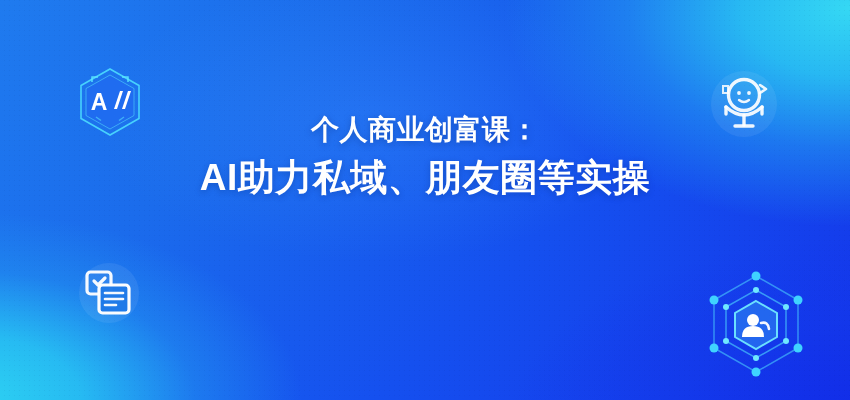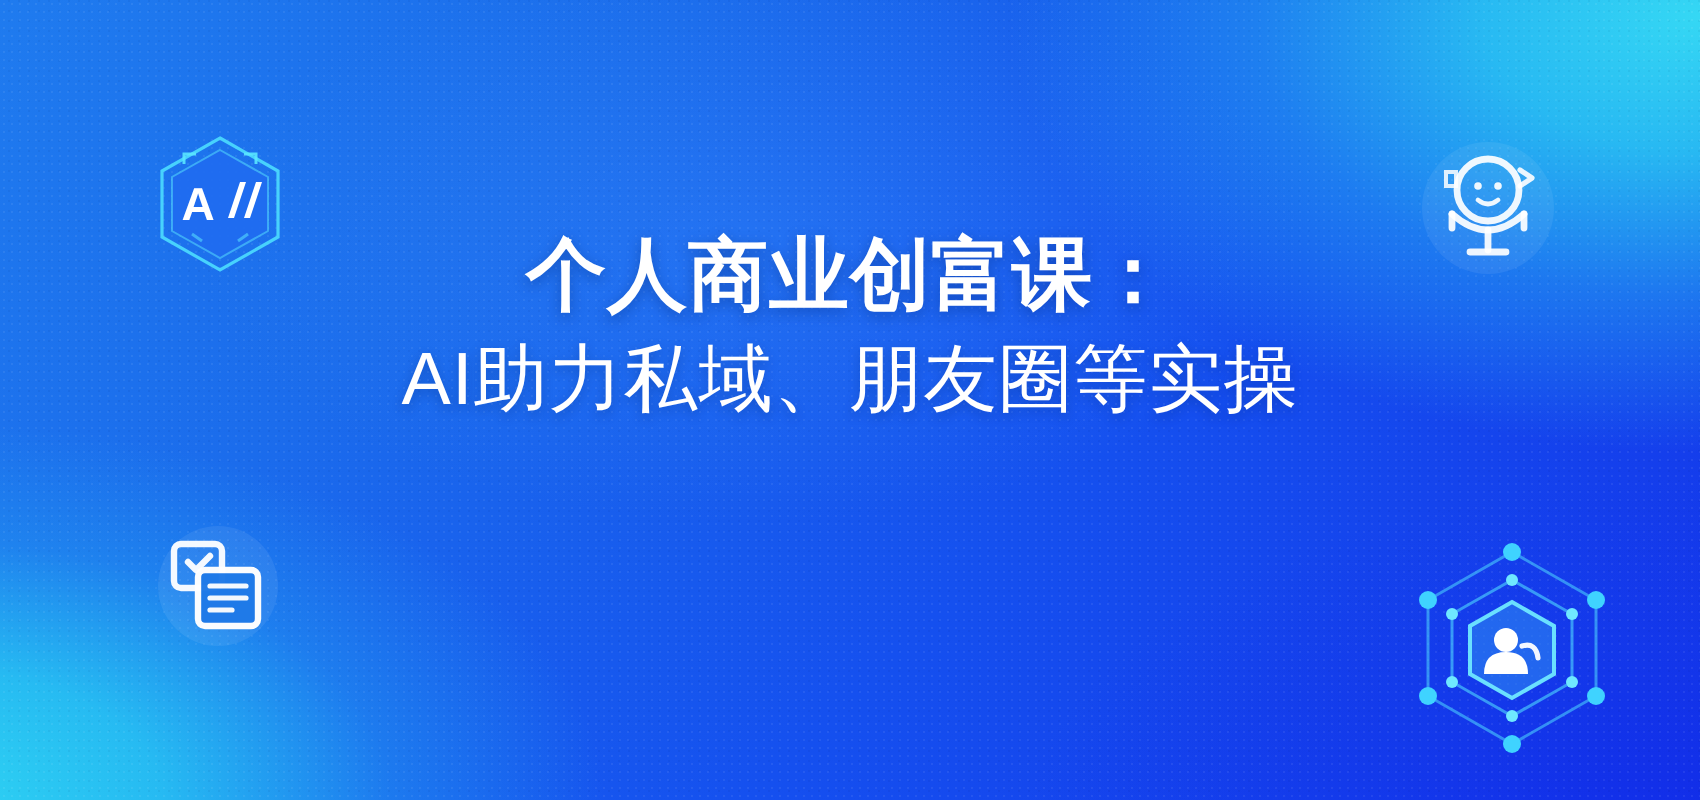--- a/index.html
+++ b/index.html
@@ -75,34 +75,35 @@
     color: #ffffff;
     line-height: 1.0;
     -webkit-font-smoothing: antialiased;
   }
   .line {
     display: block;
     white-space: nowrap;
     letter-spacing: 0.5px;
   }
   .line-1 {
-    font-size: 40px;
+    font-size: 28px;
     font-weight: 700;
     padding-bottom: 13px;
     text-shadow: 0 2px 7px rgba(6,40,120,0.40);
+    font-family: Liberation Mono, monospace;
   }
   .line-2 {
     font-size: 41px;
     font-weight: 700;
     padding-bottom: 13px;
     text-shadow: 0 2px 7px rgba(6,40,120,0.40);
   }
   .line-3 {
     font-size: 37px;
-    font-weight: 400;
+    font-weight: 700;
     text-shadow: 0 2px 6px rgba(6,40,120,0.32);
   }
 </style>
 </head>
 <body>
 
 <div id="banner">
 
   <div class="bg-base"></div>
   <div class="bg-cyan-tr"></div>

